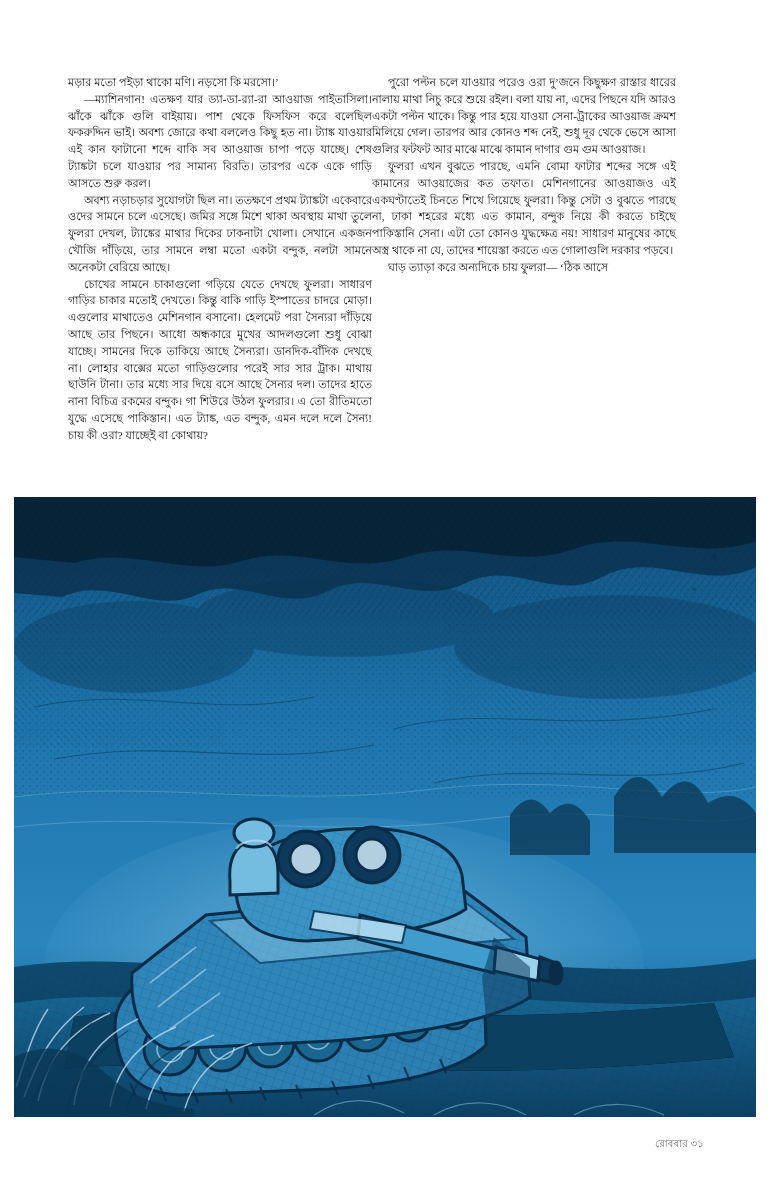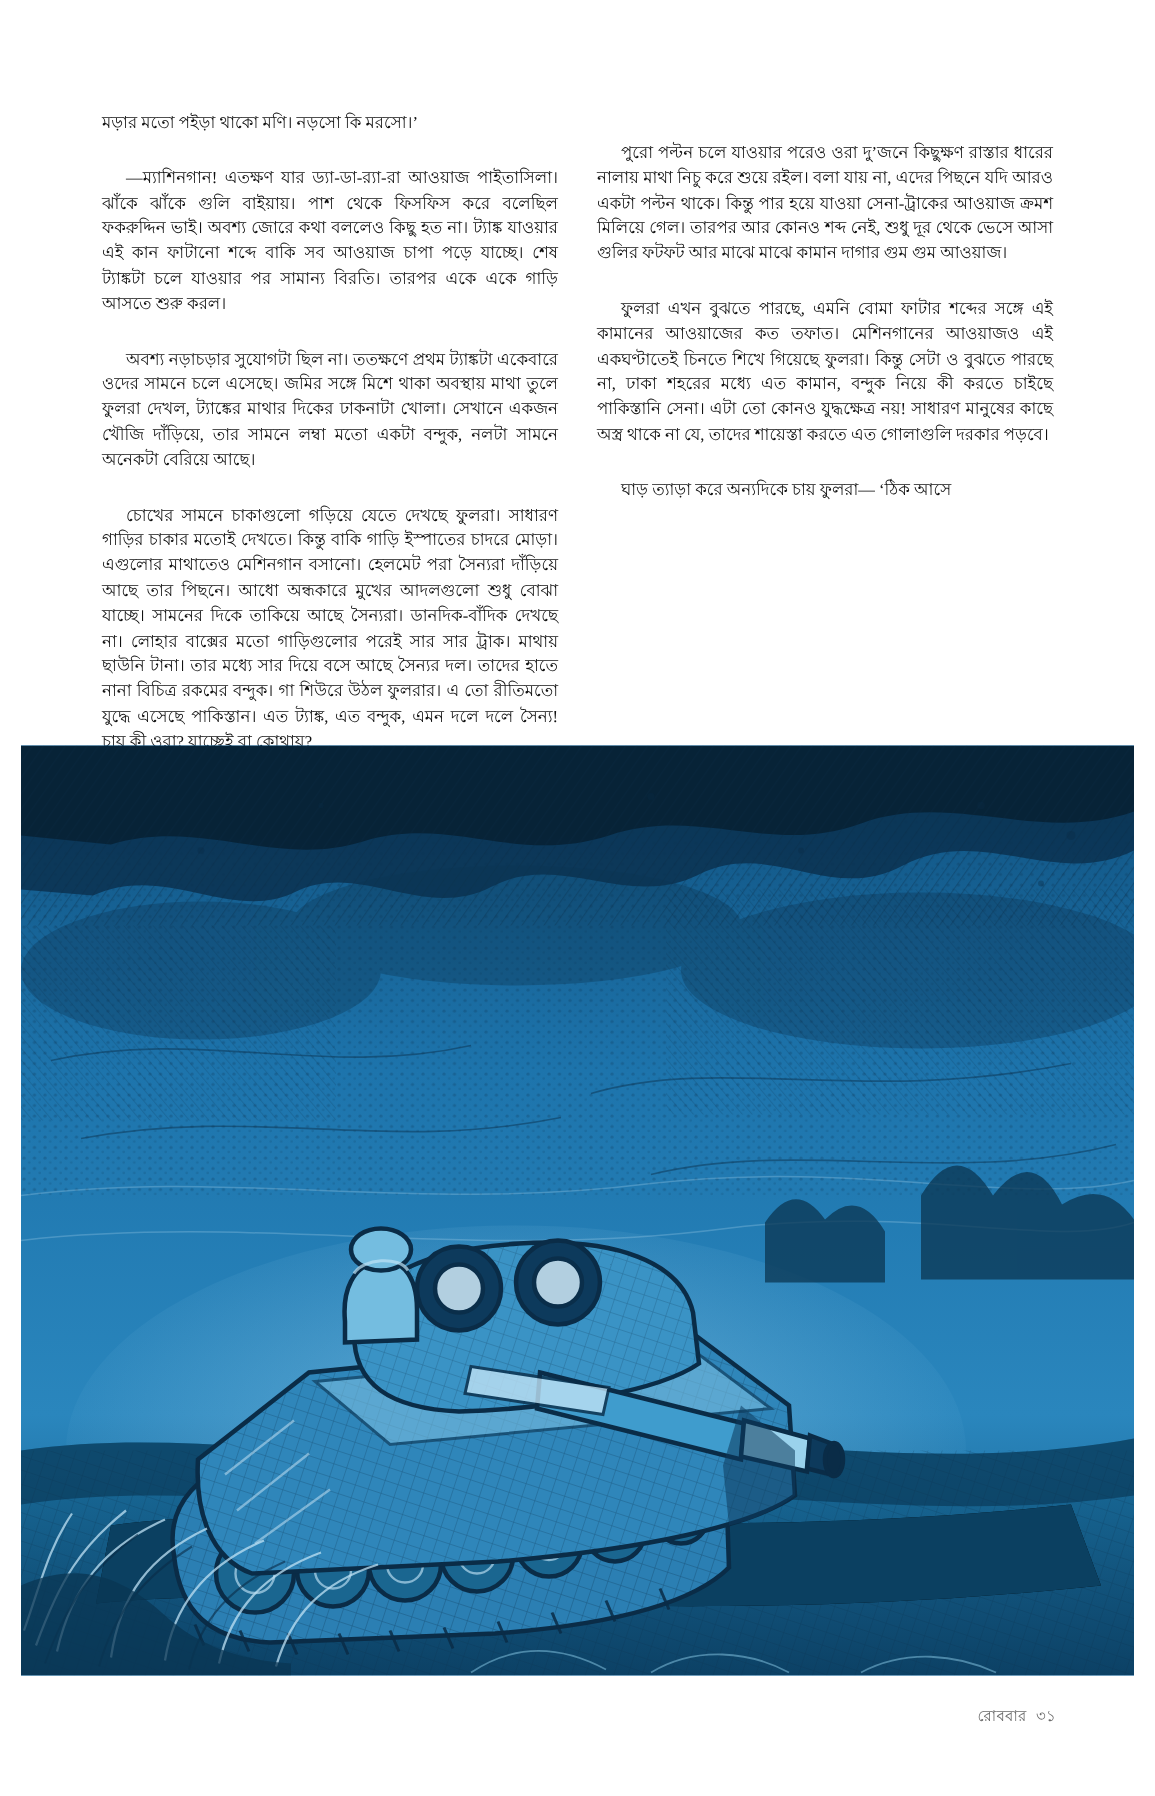--- a/index.html
+++ b/index.html
@@ -18,36 +18,34 @@
     position: absolute;
     inset: 0;
     background: #ffffff;
   }
   .text-area {
     position: absolute;
     left: 68px;
     top: 74px;
     width: 634px;
     display: flex;
-    gap: 26px;
   }
   .column {
     width: 304px;
     font-size: 11.1px;
     line-height: 1.515;
     text-align: justify;
     color: #111111;
     font-family: "Liberation Serif", serif;
   }
   .column p {
     margin: 0;
   }
   .column p.indent {
     text-indent: 16px;
-    margin-top: 20px;
   }
   .illustration {
     position: absolute;
     left: 14px;
     top: 497px;
     width: 742px;
     height: 620px;
     overflow: hidden;
     background: #1b6ea8;
   }
@@ -56,21 +54,21 @@
     width: 742px;
     height: 620px;
   }
   .footer {
     position: absolute;
     right: 66px;
     bottom: 44px;
     font-size: 10px;
     color: #6b6b6b;
     letter-spacing: .2px;
-    font-family: Liberation Mono, monospace;
+    font-family: Liberation Serif, serif;
   }
 </style>
 </head>
 <body>
 
 <div class="page">
 
   <div class="text-area">
     <div class="column">
       <p>মড়ার মতো পইড়া থাকো মণি। নড়সো কি মরসো।’</p>

